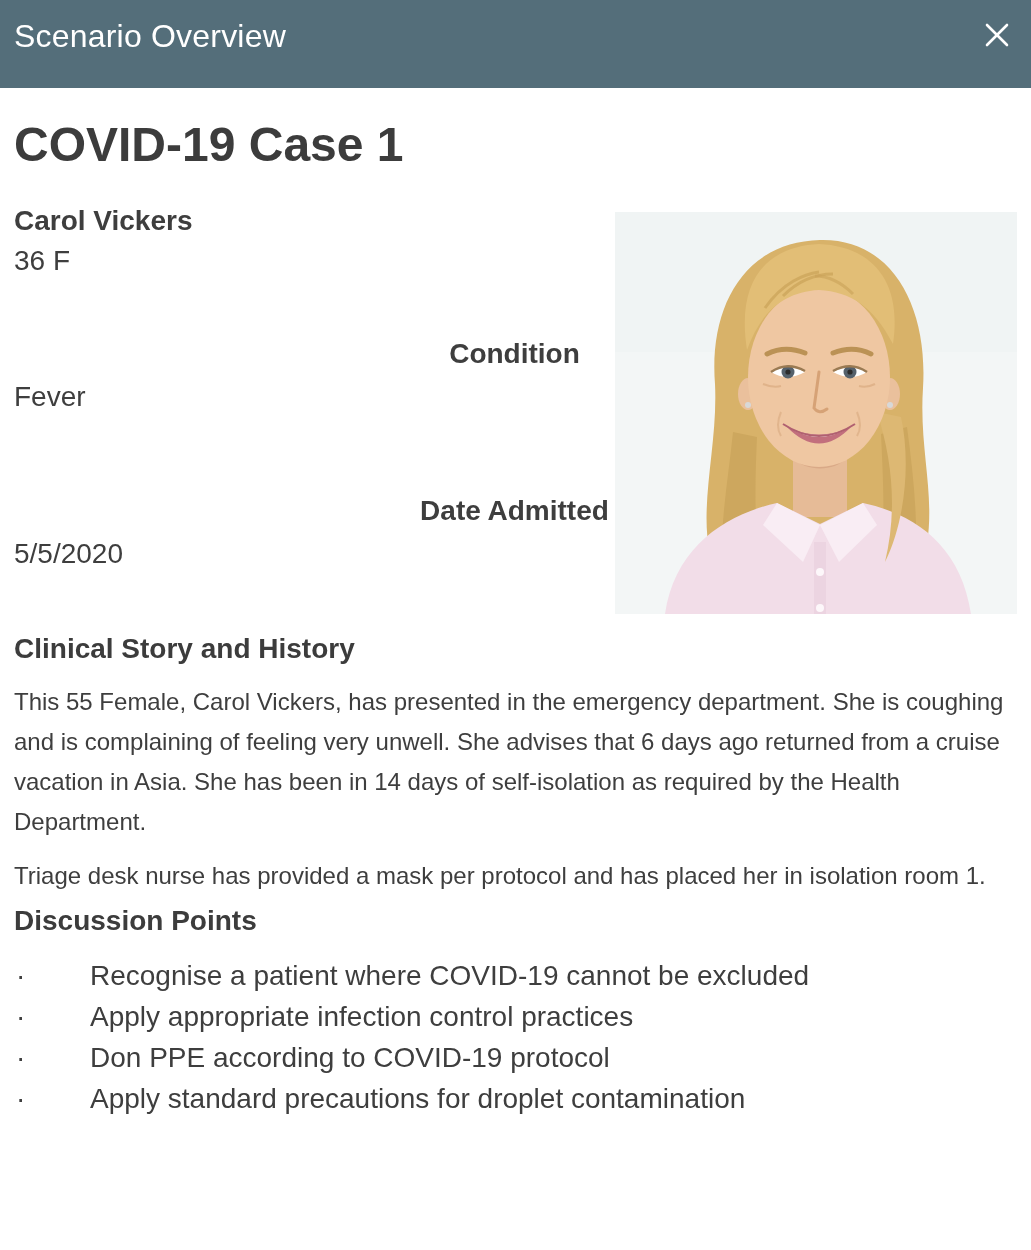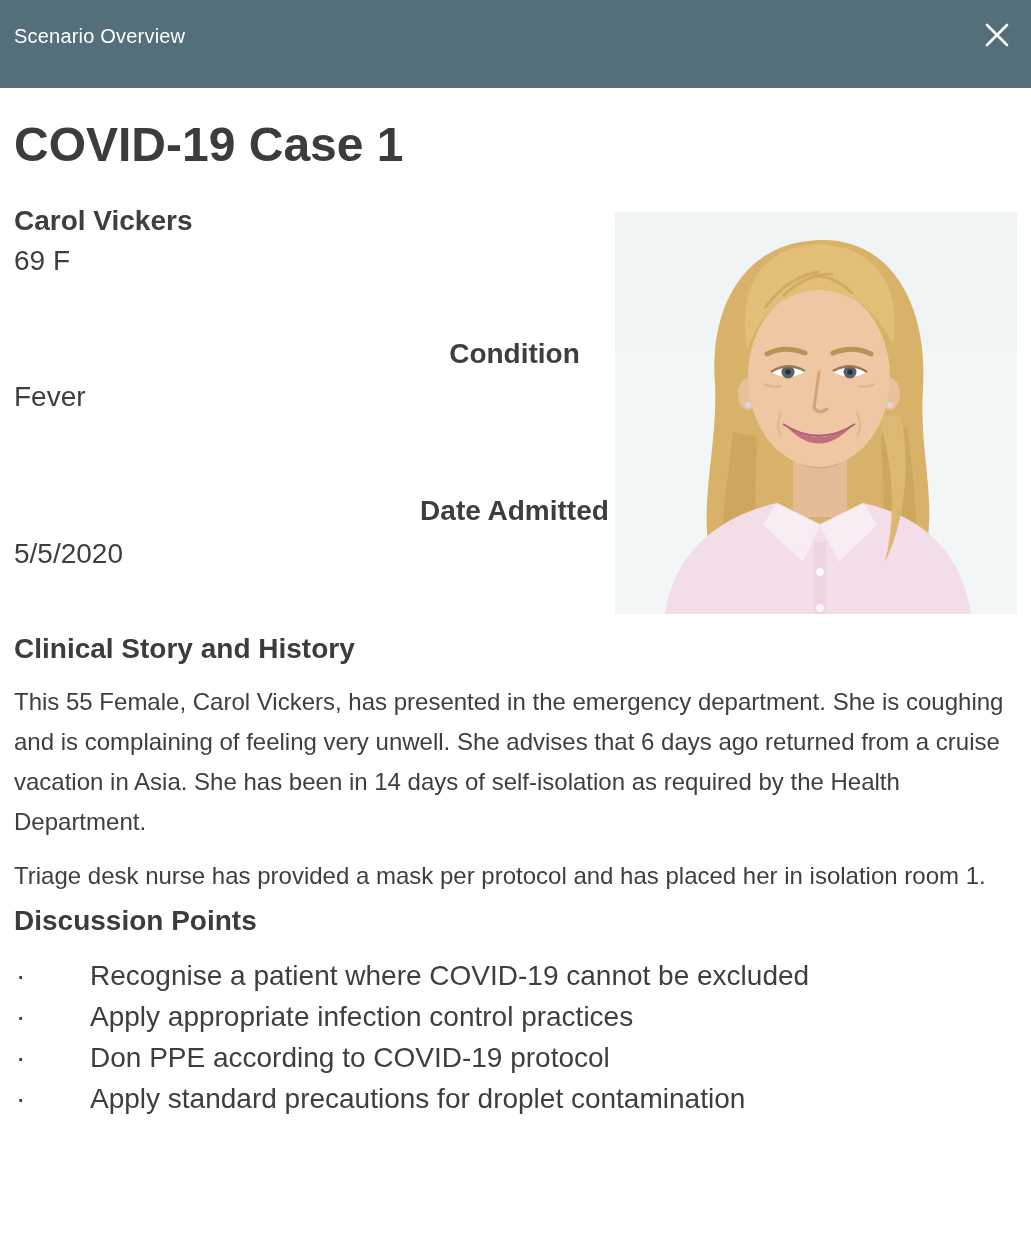--- a/index.html
+++ b/index.html
@@ -16,21 +16,21 @@
   .modal-header {
     height: 88px;
     background: #546e7a;
     display: flex;
     align-items: flex-start;
     justify-content: space-between;
     padding: 17px 16px 0 14px;
   }
   .modal-title {
     color: #ffffff;
-    font-size: 20px;
+    font-size: 32px;
     font-weight: 500;
     line-height: 38px;
     letter-spacing: 0.2px;
   }
   .close-btn {
     background: transparent;
     border: none;
     padding: 0;
     margin-top: 1px;
     cursor: pointer;
@@ -112,21 +112,21 @@
     </span>
   </button>
 </div>
 
 <div class="content">
 
   <h1 class="page-title">COVID-19 Case 1</h1>
 
   <div>
     <div class="patient-name">Carol Vickers</div>
-    <div class="patient-agesex">69 F</div>
+    <div class="patient-agesex">36 F</div>
 
     <div class="field-label">Condition</div>
     <div class="field-value">Fever</div>
 
     <div class="field-label second">Date Admitted</div>
     <div class="field-value">5/5/2020</div>
   </div>
 
   <div>
     <div class="section-heading story-heading">Clinical Story and History</div>

